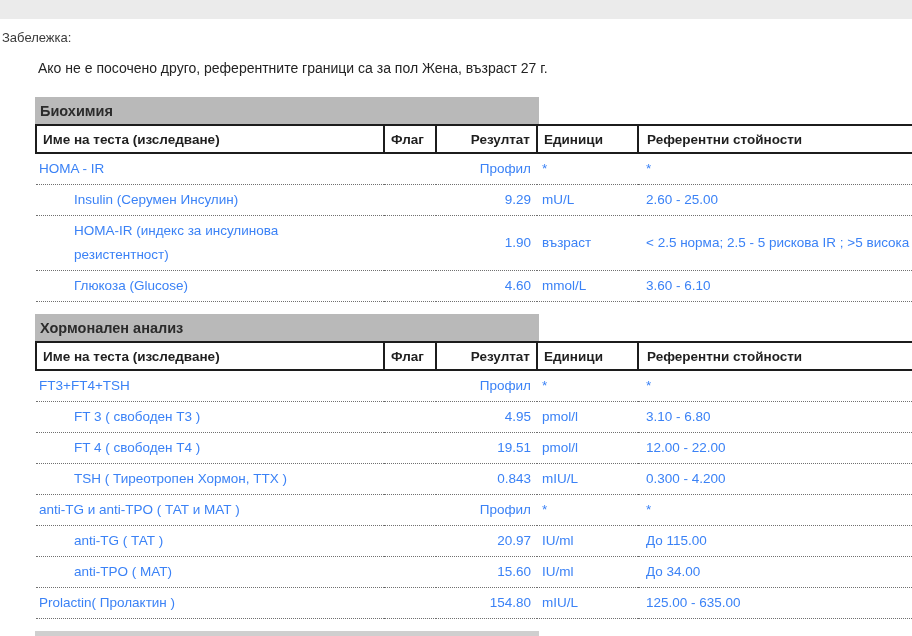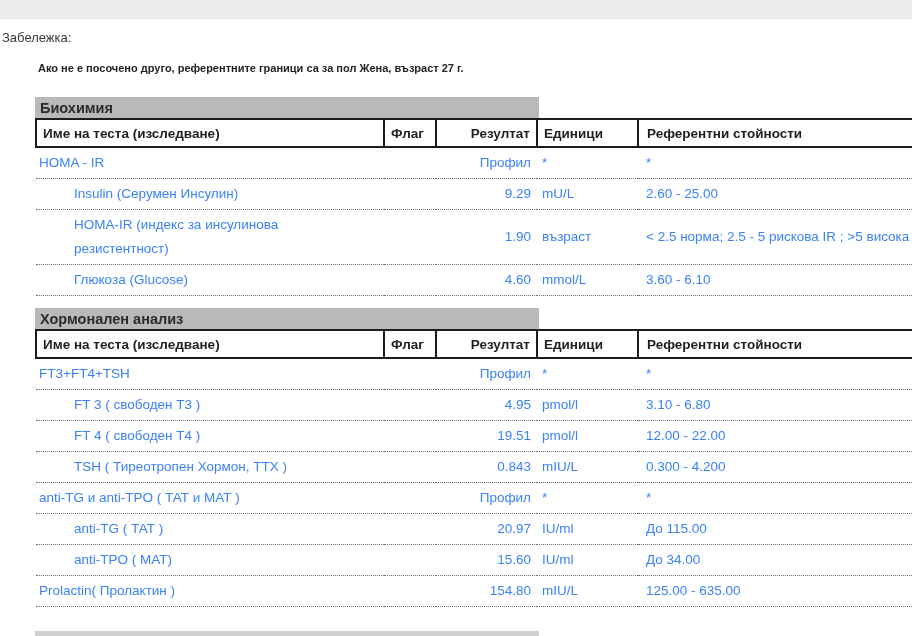--- a/index.html
+++ b/index.html
@@ -17,28 +17,28 @@
     background:#ebebeb;
   }
   .content { position:absolute; top:0; left:0; width:912px; }
   .note-label {
     margin:30px 0 0 2px;
     font-size:13px; line-height:15px;
     color:#3a3a3a;
   }
   .note-bold {
     margin:16px 0 0 38px;
-    font-size:11px; line-height:15px;
-    font-weight:bold; color:#232323;
+    font-size:14px; line-height:15px;
+    font-weight:normal; color:#232323;
   }
   .section { margin-left:35px; }
   .section-first { margin-top:21px; }
   .section-next  { margin-top:12px; }
   .section-title {
-    width:504px; height:21px;
+    width:504px; height:27px;
     background:#b9b9b9;
     display:flex; align-items:center;
     padding-left:5px;
     font-size:14.5px; font-weight:bold; color:#2b2b2b;
   }
   table.results-table {
     border-collapse:collapse;
     table-layout:fixed;
     width:1000px;
     font-size:13.5px;

